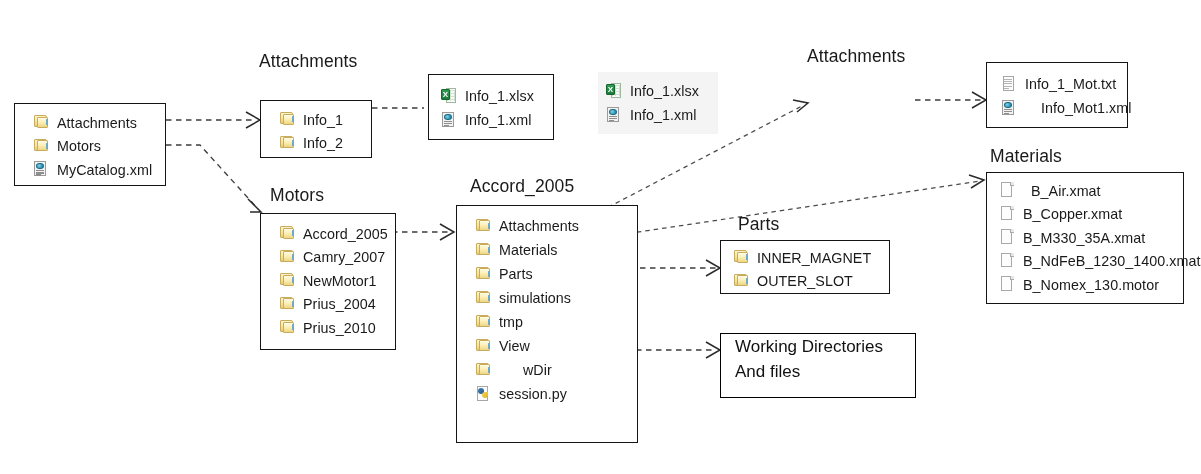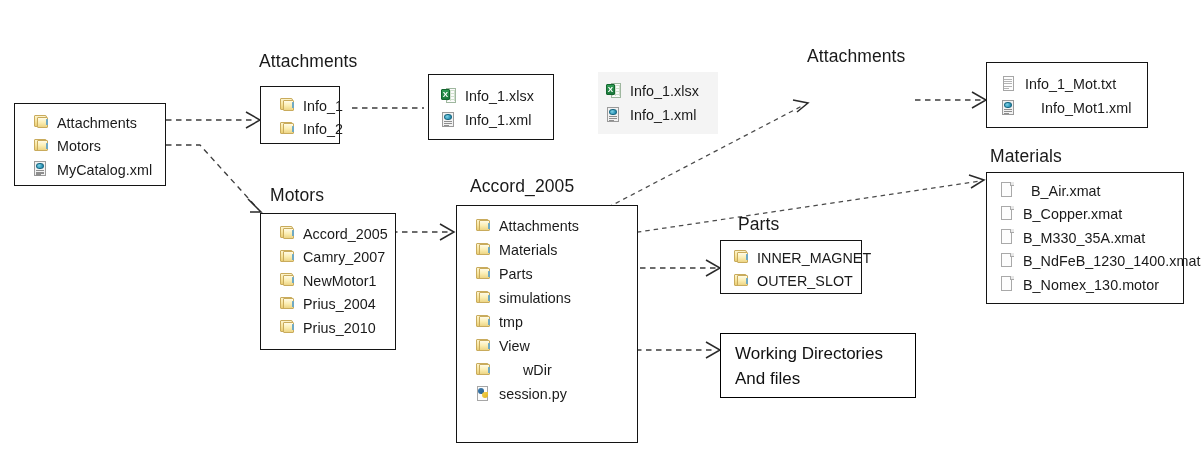--- a/index.html
+++ b/index.html
@@ -21,21 +21,21 @@
   .rows{position:absolute;left:0;top:0;padding:7px 0 7px 0;width:100%;
         box-sizing:border-box;}
   .row{display:flex;align-items:center;height:23.5px;padding-left:18px;
        white-space:nowrap;}
   .row .lbl{font-size:14.3px;color:#1a1a1a;letter-spacing:.05px;}
   .row .ico{width:17px;height:19px;margin-right:7px;flex:0 0 auto;
             position:relative;display:inline-block;}
 
   
   .textbox{position:absolute;box-sizing:border-box;display:flex;
-           flex-direction:column;justify-content:center;padding-left:14px;}
+           flex-direction:column;padding-left:14px;}
   .textbox .tl{font-size:17px;line-height:25px;color:#111;white-space:nowrap;}
 
   
   .ic-folder{width:16px;height:15px;}
   .ic-folder .back{position:absolute;left:1px;top:2px;width:13px;height:12px;
       background:linear-gradient(180deg,#fdf4cd 0%,#f7e39a 55%,#e9cd72 100%);
       border:.8px solid #c9ab5c;border-radius:1px 2px 1px 1px;box-sizing:border-box;}
   .ic-folder .front{position:absolute;left:3.5px;top:3.5px;width:11px;height:11px;
       background:linear-gradient(180deg,#fffbe6 0%,#fbeeb4 50%,#edd585 100%);
       border:.8px solid #c9ab5c;border-radius:1px;box-sizing:border-box;}
@@ -156,21 +156,21 @@
             <i class="ln l1"></i>
             <i class="ln l2"></i>
             <i class="ln l3"></i>
           </span>
         <span class="lbl">MyCatalog.xml</span>
       </div>
     </div>
   </div>
 
   <div class="caption" style="left:259px;top:53px;">Attachments</div>
-  <div class="box" style="left:260px;top:86px;width:80px;height:58px;padding-left:12px;">
+  <div class="box" style="left:260px;top:100px;width:112px;height:58px;padding-left:12px;">
     <div class="rows">
       <div class="row">
         <span class="ico ic-folder">
             <i class="back"></i>
             <i class="front"></i>
             <i class="tab"></i>
           </span>
         <span class="lbl">Info_1</span>
       </div>
       <div class="row">
@@ -343,21 +343,21 @@
             <i class="sn1"></i>
             <i class="sn2"></i>
           </span>
         <span class="lbl">session.py</span>
       </div>
     </div>
   </div>
 
   <div class="caption" style="left:807px;top:48px;">Attachments</div>
 
-  <div class="box" style="left:986px;top:62px;width:162px;height:66px;">
+  <div class="box" style="left:986px;top:62px;width:142px;height:66px;">
     <div class="rows" style="padding-top:9px;">
       <div class="row" style="padding-left:14px;height:24px;">
         <span class="ico ic-txt">
             <i class="pg"></i>
             <i class="ln t1"></i>
             <i class="ln t2"></i>
             <i class="ln t3"></i>
             <i class="ln t4"></i>
             <i class="ln t5"></i>
           </span>
@@ -411,21 +411,21 @@
         <span class="ico ic-doc">
             <i class="pg"></i>
             <i class="fold"></i>
           </span>
         <span class="lbl">B_Nomex_130.motor</span>
       </div>
     </div>
   </div>
 
   <div class="caption" style="left:738px;top:216px;">Parts</div>
-  <div class="box" style="left:720px;top:240px;width:142px;height:54px;">
+  <div class="box" style="left:720px;top:240px;width:170px;height:54px;">
     <div class="rows" style="padding-top:5px;">
       <div class="row" style="padding-left:12px;">
         <span class="ico ic-folder">
             <i class="back"></i>
             <i class="front"></i>
             <i class="tab"></i>
           </span>
         <span class="lbl">INNER_MAGNET</span>
       </div>
       <div class="row" style="padding-left:12px;">

